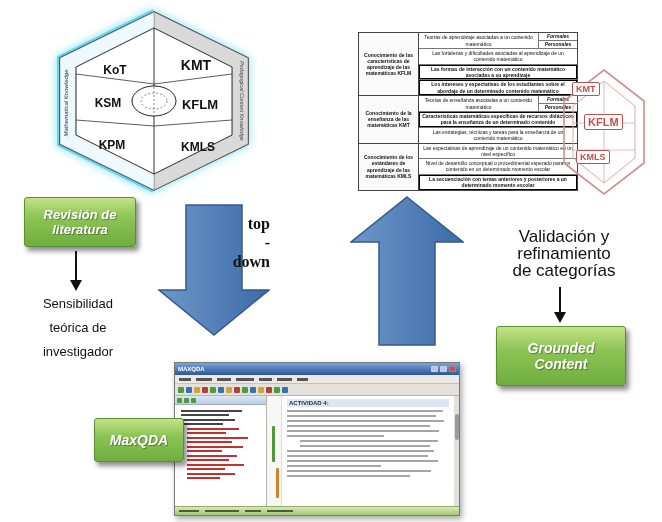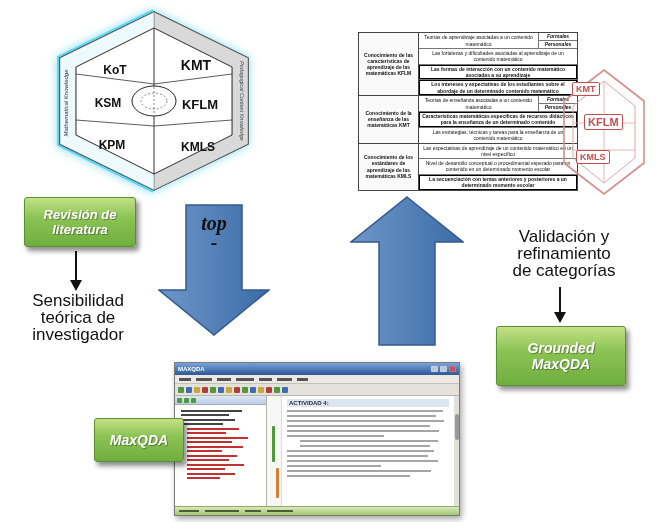--- a/index.html
+++ b/index.html
@@ -48,30 +48,30 @@
           color:#fff; font-weight:bold; font-style:italic; text-align:center;
           text-shadow:1px 1px 1px rgba(0,0,0,.35); }
   .box-revision { left:24px;  top:197px; width:112px; height:50px; font-size:13px;font-style:italic; }
   .box-revision .box-label { max-width:86px; }
   .box-grounded { left:496px; top:326px; width:130px; height:60px; font-size:14px; }
   .box-grounded .box-label { max-width:88px; }
   .box-maxqda   { left:94px;  top:418px; width:90px;  height:44px; font-size:14px; z-index:6; }
 
   
   .tblock { position:absolute; color:#111; text-align:center; }
-  .t-sensibilidad { left:28px;  top:292px; width:100px; font-size:17px; line-height:17px; }
+  .t-sensibilidad { left:28px;  top:292px; width:100px; font-size:13px; line-height:24px; }
   .t-validacion   { left:506px; top:228px; width:116px; font-size:17px; line-height:17px; }
 
   
   .bluearrow { position:absolute; }
   .a-down { left:158px; top:204px; }
   .a-up   { left:350px; top:196px; }
-  .arrtext { position:absolute; text-align:center; color:#101010;
-             font-family:"Liberation Serif", serif; font-style:italic; font-weight:bold;
-             font-size:20px; line-height:19px; z-index:3; }
+  .arrtext { position:absolute; text-align:right; color:#101010;
+             font-family:"Liberation Serif", serif; font-weight:bold;
+             font-size:16px; line-height:19px; z-index:3; }
   .at-down { left:158px; top:214px; width:112px; }
   .at-up   { left:350px; top:250px; width:114px; }
 
   
   .smallarrow { position:absolute; }
   .sa-1 { left:66px;  top:250px; }
   .sa-2 { left:550px; top:286px; }
 
   
   .shot { position:absolute; left:174px; top:362px; width:286px; height:154px;
@@ -215,41 +215,42 @@
     </svg>
     <div class="rh-label rh-kmt">KMT</div>
     <div class="rh-label rh-kflm">KFLM</div>
     <div class="rh-label rh-kmls">KMLS</div>
   </div>
 
   <div class="gbox box-revision">
     <span class="box-label">Revisión de literatura</span>
   </div>
   <div class="gbox box-grounded">
-    <span class="box-label">Grounded MaxQDA</span>
+    <span class="box-label">Grounded Content</span>
   </div>
   <div class="gbox box-maxqda">
     <span class="box-label">MaxQDA</span>
   </div>
 
   <div class="tblock t-sensibilidad">Sensibilidad teórica de investigador</div>
   <div class="tblock t-validacion">Validación y refinamiento de categorías</div>
 
   <svg class="bluearrow a-down" width="112" height="132" viewBox="0 0 112 132">
     <defs>
       <linearGradient id="bg1" x1="0" y1="0" x2="1" y2="0">
         <stop offset="0" stop-color="#6d97c9"></stop>
           <stop offset="1" stop-color="#3c6ba6"></stop>
       </linearGradient>
     </defs>
     <polygon points="28,1 84,1 84,86 111,86 56,131 1,86 28,86" fill="url(#bg1)" stroke="#35598c" stroke-width="1.5"></polygon>
   </svg>
   <div class="arrtext at-down">
     <div>top</div>
     <div>-</div>
+    <div>down</div>
   </div>
 
   <svg class="bluearrow a-up" width="114" height="150" viewBox="0 0 114 150">
     <defs>
       <linearGradient id="bg2" x1="0" y1="0" x2="1" y2="0">
         <stop offset="0" stop-color="#6d97c9"></stop>
           <stop offset="1" stop-color="#3c6ba6"></stop>
       </linearGradient>
     </defs>
     <polygon points="57,1 113,46 85,46 85,149 29,149 29,46 1,46" fill="url(#bg2)" stroke="#35598c" stroke-width="1.5"></polygon>

